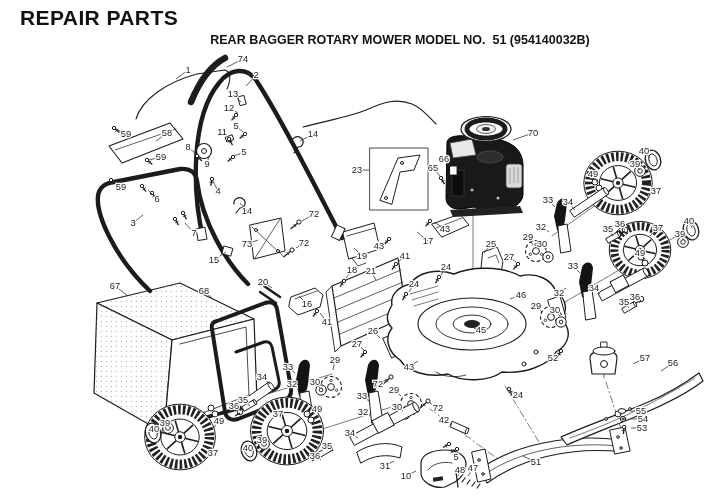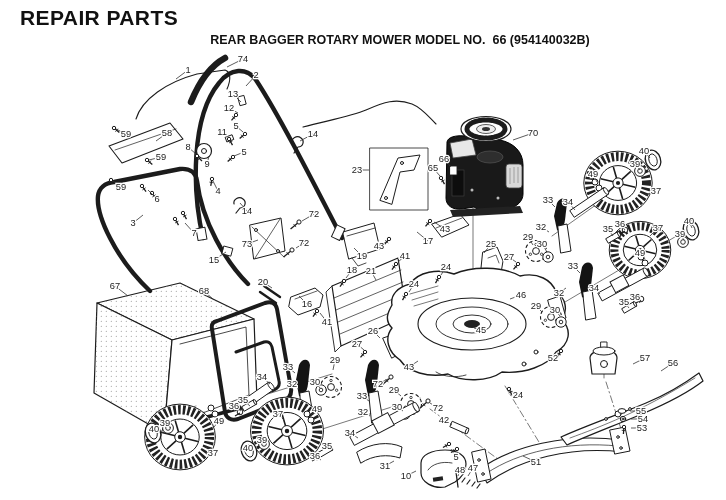--- a/index.html
+++ b/index.html
@@ -11,21 +11,21 @@
             font-size:12.5px;font-weight:bold;color:#111;white-space:pre;}
   svg.art{position:absolute;left:0;top:0;}
   .ln{stroke:#1c1c1c;fill:none;stroke-linecap:round;stroke-linejoin:round;}
   .wf{stroke:#1c1c1c;fill:#fff;stroke-linecap:round;stroke-linejoin:round;}
 </style>
 </head>
 <body>
 
 <div class="stage">
   <div class="title">REPAIR PARTS</div>
-  <div class="subtitle">REAR BAGGER ROTARY MOWER MODEL NO.  66 (954140032B)</div>
+  <div class="subtitle">REAR BAGGER ROTARY MOWER MODEL NO.  51 (954140032B)</div>
 
   <svg class="art" width="726" height="500" viewBox="0 0 726 500">
     <defs>
       <pattern id="dotp" width="5" height="5" patternUnits="userSpaceOnUse">
         <circle cx="1.3" cy="1.3" r="0.55" fill="#8a8a8a"></circle>
       </pattern>
     </defs>
 
     <g class="ln" stroke-width="0.6">
       <line x1="552" y1="236" x2="648" y2="168"></line>

